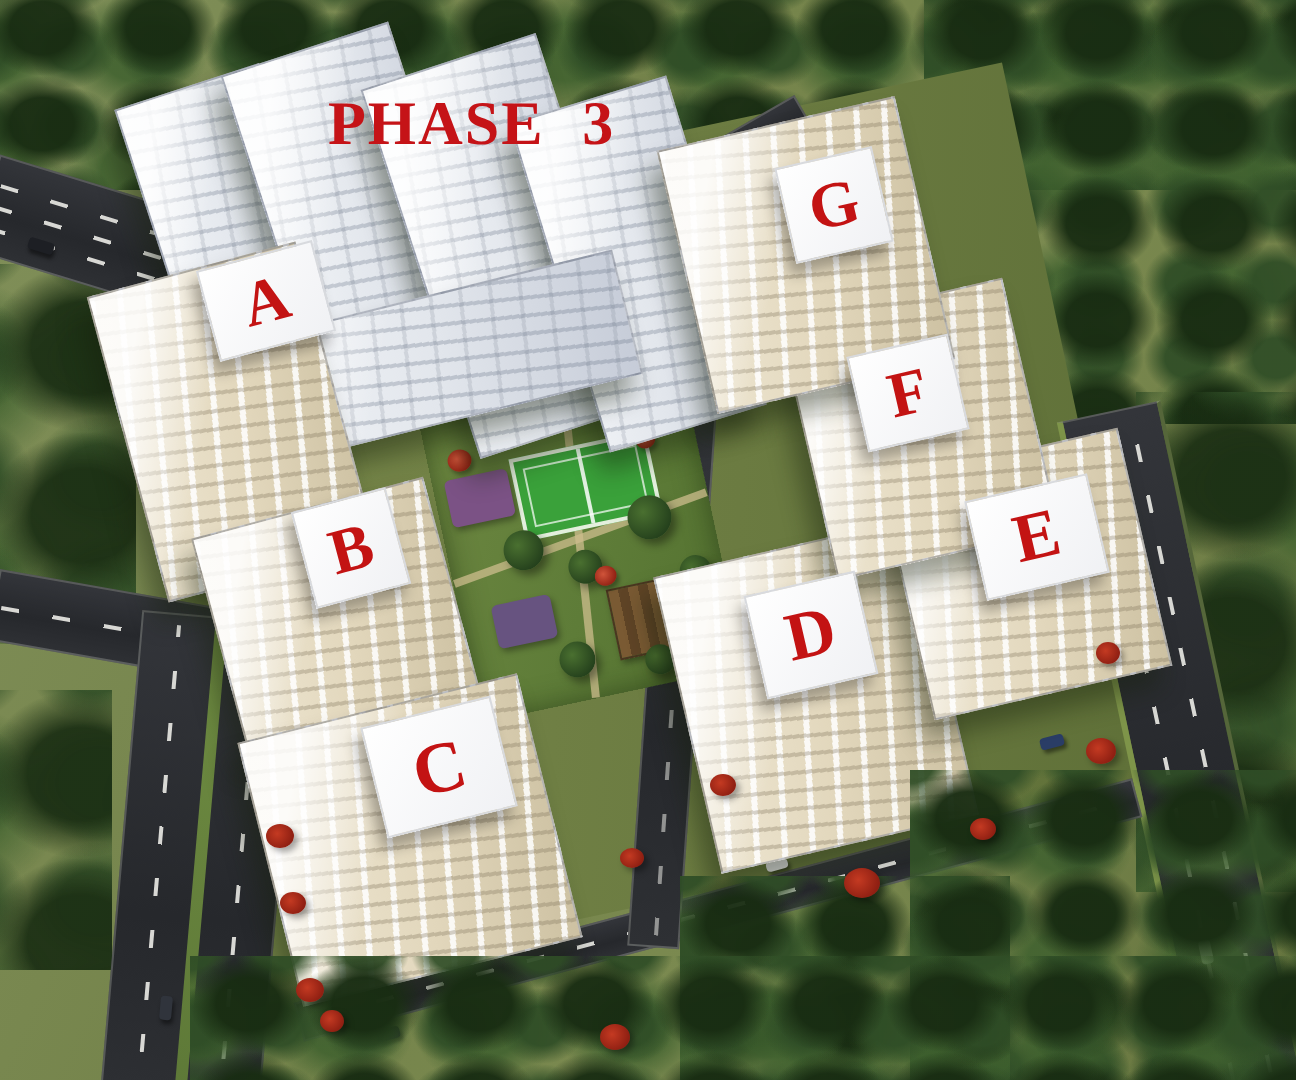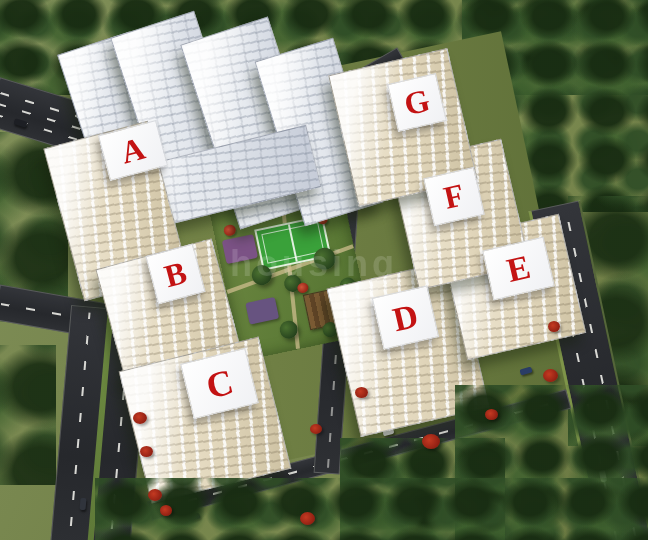--- a/index.html
+++ b/index.html
@@ -178,15 +178,15 @@
   <div class="roofplate" style="left:487px;top:243px;width:61px;height:49px;transform:rotate(-13deg);font-size:34px;">
     <span>E</span>
   </div>
   <div class="roofplate" style="left:428px;top:172px;width:50px;height:47px;transform:rotate(-13deg);font-size:32px;">
     <span>F</span>
   </div>
   <div class="roofplate" style="left:392px;top:78px;width:48px;height:47px;transform:rotate(-13deg);font-size:32px;">
     <span>G</span>
   </div>
 
-  <div class="watermark" style="left:230px;top:243px;">housing</div>
+  <div class="phase-title" style="left:164px;top:44px;">PHASE 3</div>
 
 </div>
 
 </body></html>

